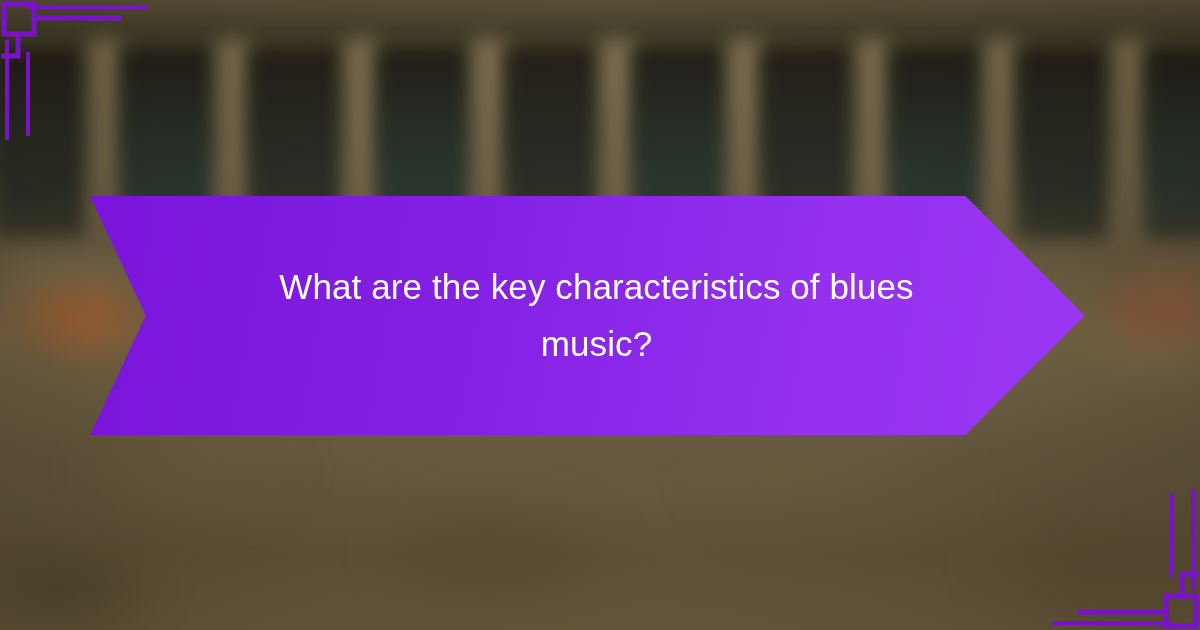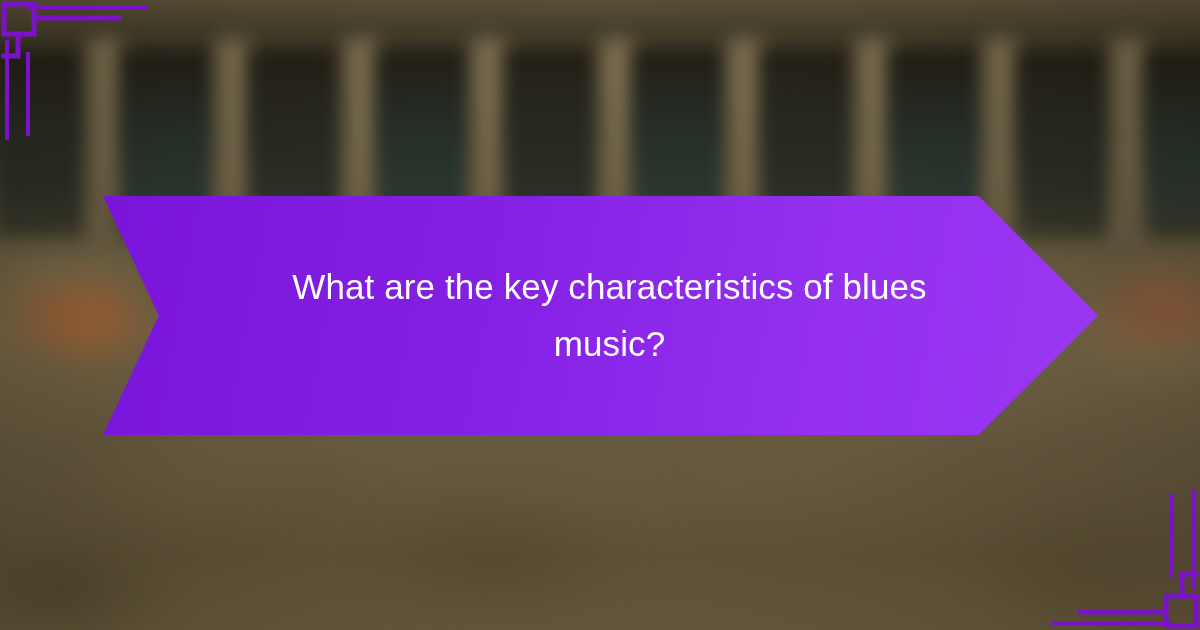--- a/index.html
+++ b/index.html
@@ -124,21 +124,21 @@
     height: 160px;
   }
   .corner-tl { left: 0;  top: 0; }
   .corner-br { right: 0; bottom: 0; transform: rotate(180deg); }
 
   .corner svg { display: block; }
 
   
   .banner {
     position: absolute;
-    left: 103px;
+    left: 90px;
     top: 196px;
     width: 995px;
     height: 239px;
     background: linear-gradient(100deg, #7a14da 0%, #8420e4 38%, #9430ee 72%, #9a37f2 100%);
     clip-path: polygon(
       0% 0%,
       88.0% 0%,
       100% 50%,
       88.0% 100%,
       0% 100%,

